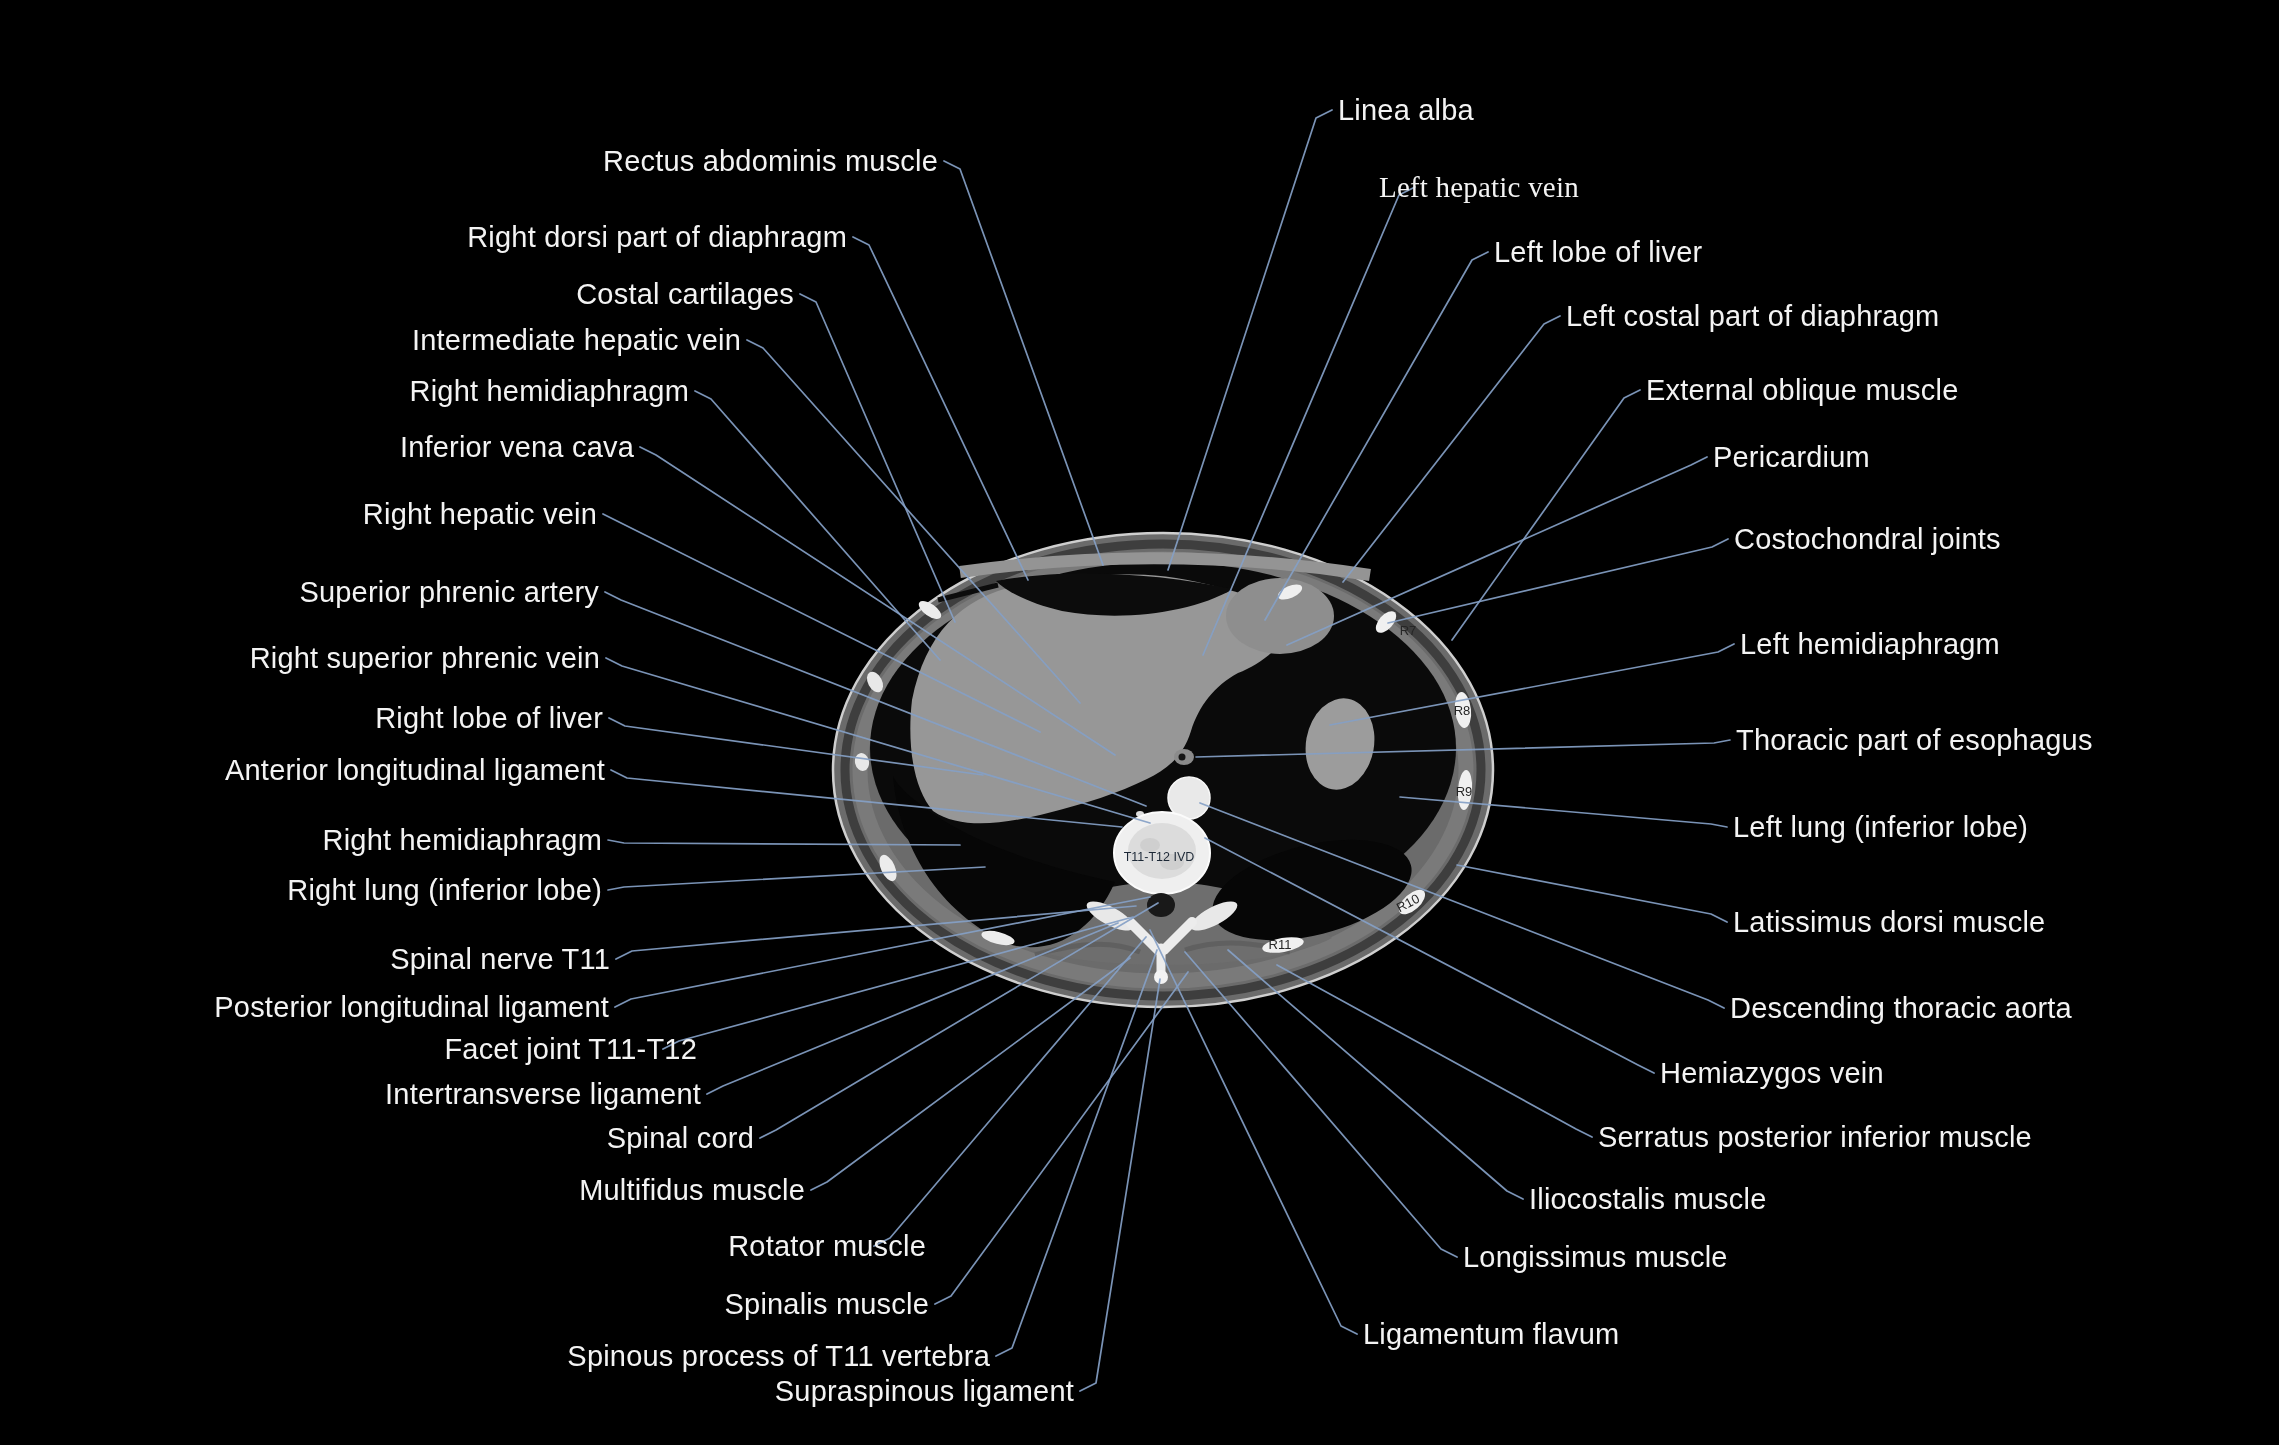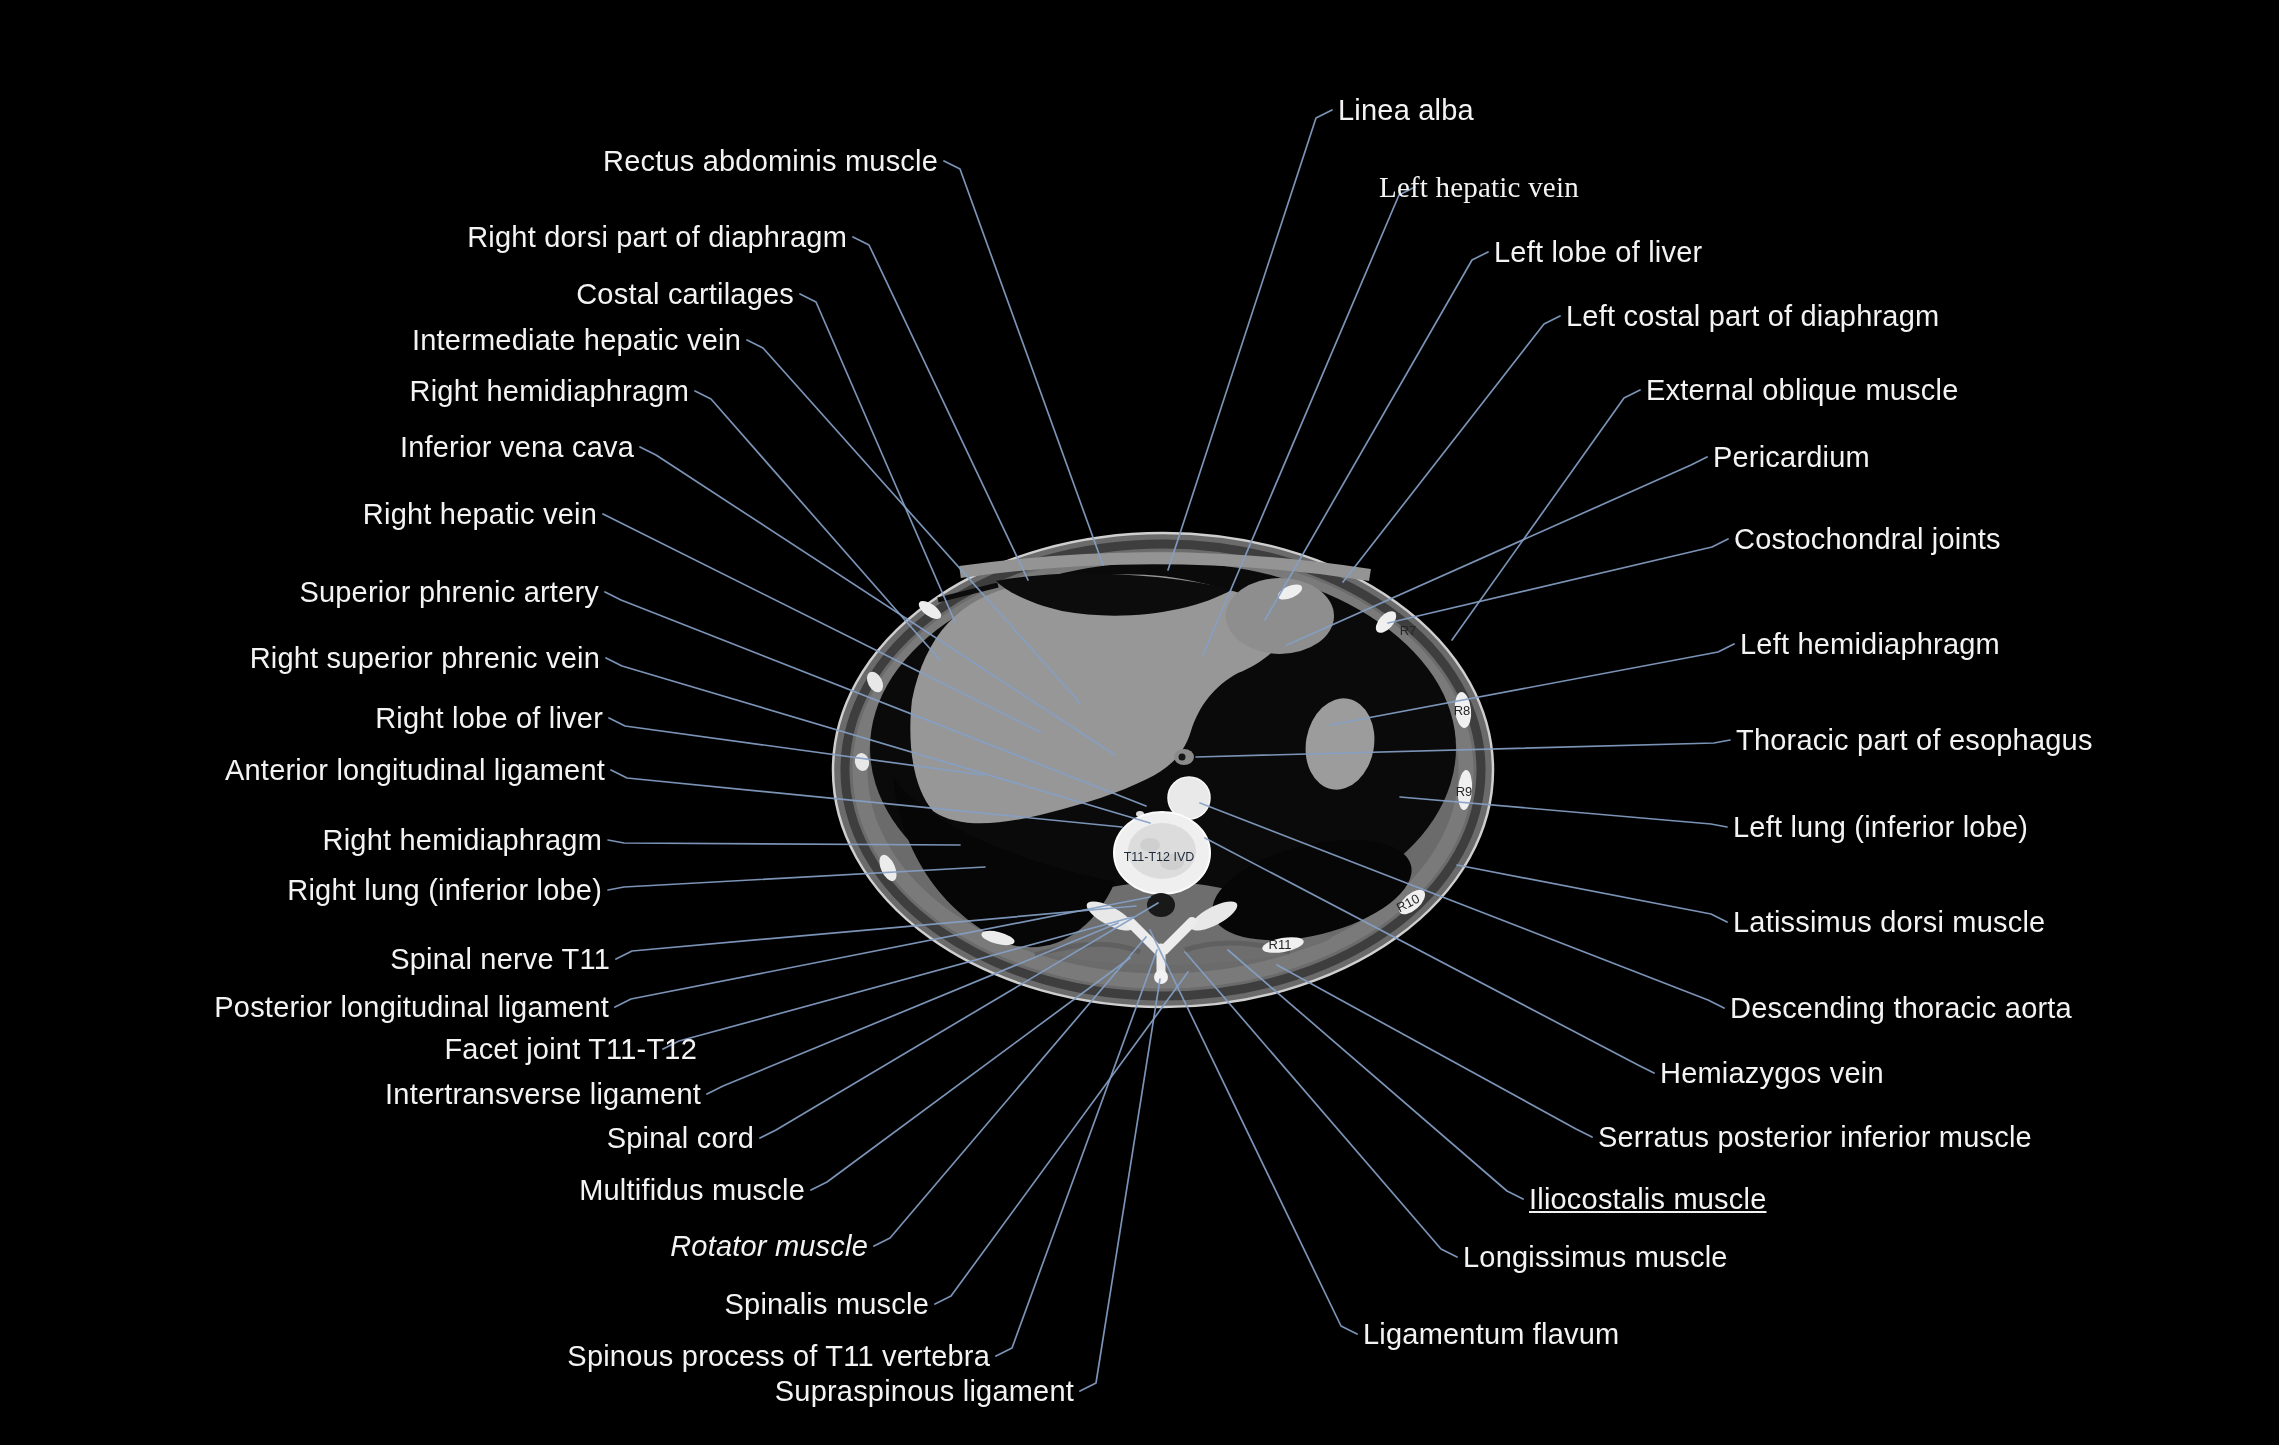--- a/index.html
+++ b/index.html
@@ -165,34 +165,34 @@
     <div class="lbl left" style="right: 1676px; top: 704px;">Right lobe of liver</div>
     <div class="lbl left" style="right: 1674px; top: 756px;">Anterior longitudinal ligament</div>
     <div class="lbl left" style="right: 1677px; top: 826px;">Right hemidiaphragm</div>
     <div class="lbl left" style="right: 1677px; top: 876px;">Right lung (inferior lobe)</div>
     <div class="lbl left" style="right: 1669px; top: 945px;">Spinal nerve T11</div>
     <div class="lbl left" style="right: 1670px; top: 993px;">Posterior longitudinal ligament</div>
     <div class="lbl left" style="right: 1582px; top: 1035px;">Facet joint T11-T12</div>
     <div class="lbl left" style="right: 1578px; top: 1080px;">Intertransverse ligament</div>
     <div class="lbl left" style="right: 1525px; top: 1124px;">Spinal cord</div>
     <div class="lbl left" style="right: 1474px; top: 1176px;">Multifidus muscle</div>
-    <div class="lbl left" style="right: 1411px; top: 1232px; font-style: italic;">Rotator muscle</div>
+    <div class="lbl left" style="right: 1353px; top: 1232px;">Rotator muscle</div>
     <div class="lbl left" style="right: 1350px; top: 1290px;">Spinalis muscle</div>
     <div class="lbl left" style="right: 1289px; top: 1342px;">Spinous process of T11 vertebra</div>
     <div class="lbl left" style="right: 1205px; top: 1377px;">Supraspinous ligament</div>
     <div class="lbl right" style="left: 1338px; top: 96px;">Linea alba</div>
     <div class="lbl right" style="left: 1379px; top: 173px; font-family: Liberation Serif, serif;">Left hepatic vein</div>
     <div class="lbl right" style="left: 1494px; top: 238px;">Left lobe of liver</div>
     <div class="lbl right" style="left: 1566px; top: 302px;">Left costal part of diaphragm</div>
     <div class="lbl right" style="left: 1646px; top: 376px;">External oblique muscle</div>
     <div class="lbl right" style="left: 1713px; top: 443px;">Pericardium</div>
     <div class="lbl right" style="left: 1734px; top: 525px;">Costochondral joints</div>
     <div class="lbl right" style="left: 1740px; top: 630px;">Left hemidiaphragm</div>
     <div class="lbl right" style="left: 1736px; top: 726px;">Thoracic part of esophagus</div>
     <div class="lbl right" style="left: 1733px; top: 813px;">Left lung (inferior lobe)</div>
     <div class="lbl right" style="left: 1733px; top: 908px;">Latissimus dorsi muscle</div>
     <div class="lbl right" style="left: 1730px; top: 994px;">Descending thoracic aorta</div>
     <div class="lbl right" style="left: 1660px; top: 1059px;">Hemiazygos vein</div>
     <div class="lbl right" style="left: 1598px; top: 1123px;">Serratus posterior inferior muscle</div>
-    <div class="lbl right" style="left: 1529px; top: 1185px; text-decoration: underline;">Iliocostalis muscle</div>
+    <div class="lbl right" style="left: 1529px; top: 1185px;">Iliocostalis muscle</div>
     <div class="lbl right" style="left: 1463px; top: 1243px;">Longissimus muscle</div>
     <div class="lbl right" style="left: 1363px; top: 1320px;">Ligamentum flavum</div>
   </div>
 
 </body></html>

